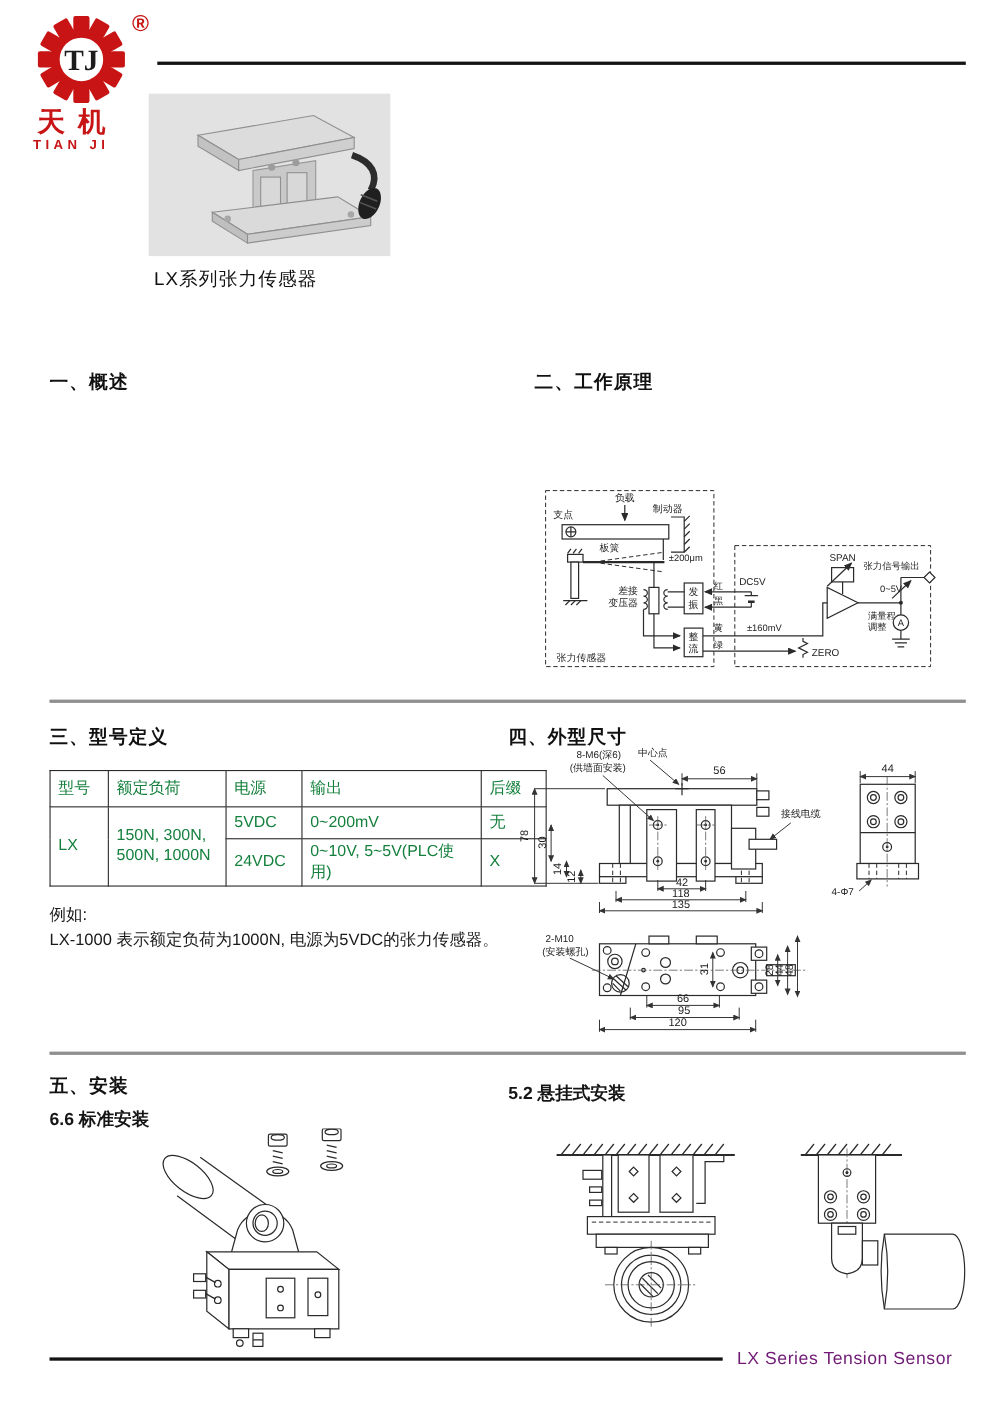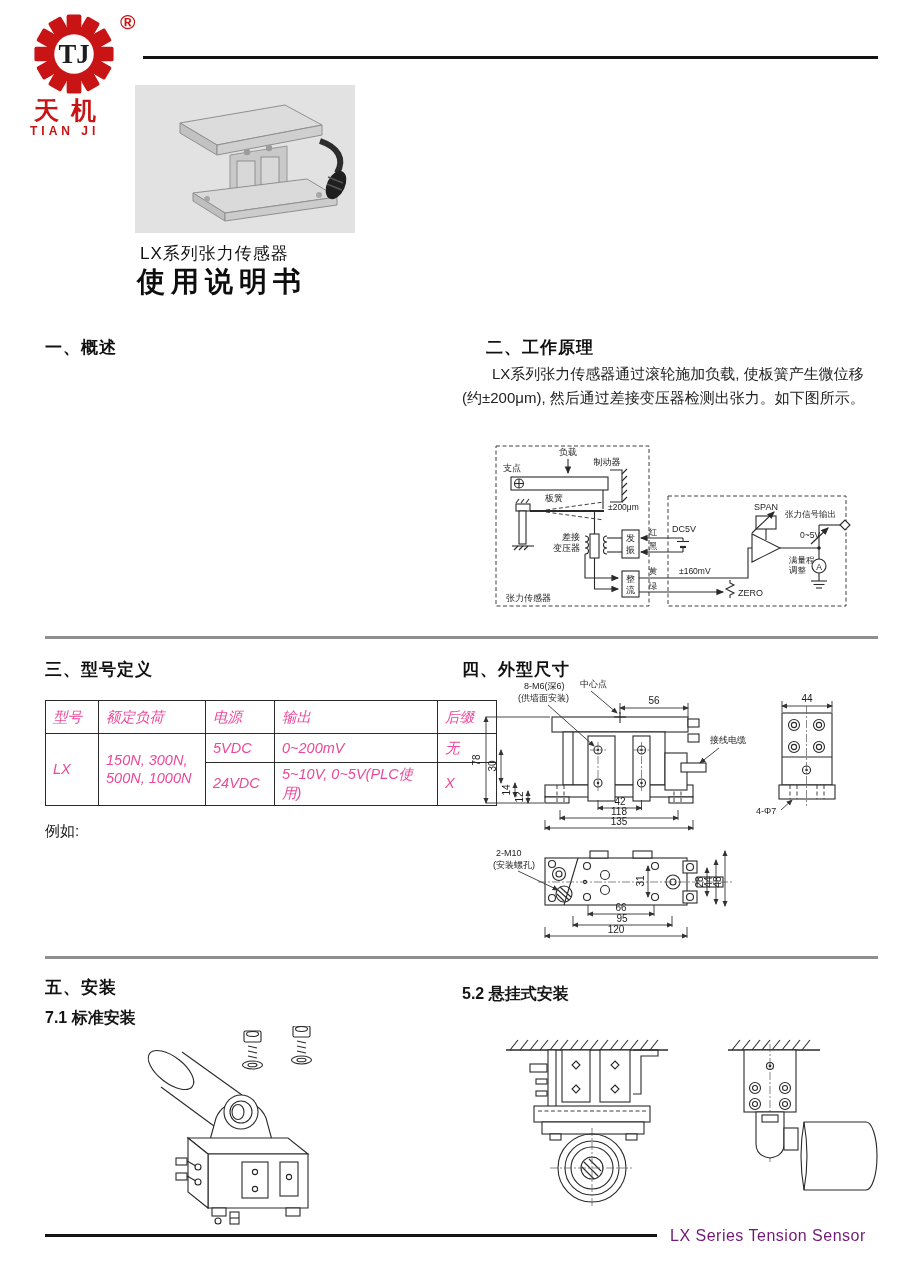--- a/index.html
+++ b/index.html
@@ -9,21 +9,21 @@
   .sec-h{font-size:17px;font-weight:bold;color:#111;letter-spacing:1px;}
   .sub-h{font-size:16px;font-weight:600;color:#151515;}
   .body-p{font-size:15px;line-height:1.58;text-indent:2em;color:#222;}
   .rule-dark{background:#141414;height:3px;}
   .rule-gray{background:#8f8f8f;height:3px;}
   .logo-cn{color:#c81414;font-size:25px;font-weight:bold;letter-spacing:12px;}
   .logo-en{color:#c81414;font-size:12px;font-weight:bold;letter-spacing:4px;}
   .reg{color:#c81414;font-size:21px;font-weight:bold;}
   .prod-line{font-size:17px;color:#111;letter-spacing:1px;}
   .doc-title{font-size:28px;font-weight:bold;color:#0d0d0d;letter-spacing:6px;}
-  table.spec{border-collapse:collapse;font-size:14.5px;color:#ec4899;font-style:italic;}
+  table.spec{border-collapse:collapse;font-size:14.5px;color:#15803d;}
   table.spec td{border:1.6px solid #2a2a2a;padding:2px 7px;vertical-align:middle;line-height:1.3;}
   .ftr-text{font-size:16px;color:#701a75;letter-spacing:0.5px;}
   svg text{font-family:"Liberation Sans",sans-serif;fill:#1c1c1c;}
   .ln{stroke:#2a2a2a;stroke-width:1.1;fill:none;}
   .fw{fill:#fff;stroke:#2a2a2a;stroke-width:1.1;}
   .dsh{stroke:#2a2a2a;stroke-width:0.9;fill:none;stroke-dasharray:4 2.5;}
   .cl{stroke:#555;stroke-width:0.7;fill:none;stroke-dasharray:8 2 2 2;}
   .dim{stroke:#333;stroke-width:0.9;fill:none;}
   .t8{font-size:8.5px;} .t9{font-size:9px;} .t10{font-size:10px;}
 </style>
@@ -75,26 +75,24 @@
       <circle cx="184" cy="110" r="3" fill="#a7a7a7"></circle>
     <circle cx="112" cy="67" r="3.2" fill="#9c9c9c"></circle>
       <circle cx="134" cy="63" r="3.2" fill="#9c9c9c"></circle>
     <path d="M185,56 C 203,62 210,74 202,88" stroke="#2c2c2c" stroke-width="6" fill="none"></path>
     <ellipse cx="201" cy="100" rx="9" ry="15" fill="#1f1f1f" transform="rotate(25 201 100)"></ellipse>
     <line x1="193" y1="92" x2="208" y2="98" stroke="#555" stroke-width="1.4"></line>
     <line x1="192" y1="99" x2="207" y2="105" stroke="#555" stroke-width="1.4"></line>
   </svg>
 
   <div class="abs prod-line" style="left:140px;top:242px;">LX系列张力传感器</div>
-  <div class="abs doc-title" style="left:137px;top:263px;">使用说明书</div>
 
   <div class="abs sec-h" style="left:45px;top:336px;">一、概述</div>
 
   <div class="abs sec-h" style="left:462px;top:336px;margin-left:24px;">二、工作原理</div>
-  <div class="abs body-p" style="left:462px;top:362px;width:418px;">LX系列张力传感器通过滚轮施加负载, 使板簧产生微位移(约±200μm), 然后通过差接变压器检测出张力。如下图所示。</div>
 
   <svg class="abs" style="left:486px;top:440px;" width="395" height="175" viewBox="0 0 395 175">
     <defs>
       <marker id="ar1" markerWidth="8" markerHeight="8" refX="6" refY="3" orient="auto-start-reverse">
         <path d="M0,0 L7,3 L0,6 z" fill="#2a2a2a"></path>
       </marker>
     </defs>
 
     <rect x="10" y="6" width="153" height="160" class="dsh"></rect>
     <rect x="182" y="56" width="178" height="110" class="dsh"></rect>
@@ -204,26 +202,27 @@
     </tr>
     <tr>
       <td rowspan="2">LX</td>
       <td rowspan="2">150N, 300N, 500N, 1000N</td>
       <td style="height:24px;">5VDC</td>
       <td>0~200mV</td>
       <td>无</td>
     </tr>
     <tr>
       <td style="height:24px;">24VDC</td>
-      <td>5~10V, 0~5V(PLC使用)</td>
+      <td>0~10V, 5~5V(PLC使用)</td>
       <td>X</td>
     </tr>
   </tbody>
     </table>
   <div class="abs" style="left:45px;top:822px;font-size:15px;">例如:</div>
+  <div class="abs" style="left:45px;top:844px;width:410px;font-size:15px;line-height:1.5;">LX-1000  表示额定负荷为1000N, 电源为5VDC的张力传感器。</div>
 
   <div class="abs sec-h" style="left:462px;top:658px;">四、外型尺寸</div>
 
   <svg class="abs" style="left:460px;top:650px;" width="440" height="300" viewBox="0 0 440 300">
     <defs>
       <marker id="da" markerWidth="8" markerHeight="8" refX="6" refY="3" orient="auto-start-reverse">
         <path d="M0,0 L7,3 L0,6 z" fill="#333"></path>
       </marker>
     </defs>
 
@@ -370,21 +369,21 @@
     <text x="162" y="272" text-anchor="middle" class="t10">95</text>
     <line x1="85" y1="277" x2="85" y2="288" class="dim"></line>
       <line x1="227" y1="277" x2="227" y2="288" class="dim"></line>
     <line x1="85" y1="286" x2="227" y2="286" class="dim" marker-start="url(#da)" marker-end="url(#da)"></line>
     <text x="156" y="283" text-anchor="middle" class="t10">120</text>
   </svg>
 
   <div class="abs rule-gray" style="left:45px;top:956px;width:833px;"></div>
 
   <div class="abs sec-h" style="left:45px;top:976px;">五、安装</div>
-  <div class="abs sub-h" style="left:45px;top:1008px;">7.1 标准安装</div>
+  <div class="abs sub-h" style="left:45px;top:1008px;">6.6 标准安装</div>
   <div class="abs sub-h" style="left:462px;top:984px;">5.2 悬挂式安装</div>
 
   <svg class="abs" style="left:138px;top:1026px;" width="215" height="205" viewBox="0 0 215 205">
 
     <ellipse cx="33" cy="44" rx="13" ry="27" transform="rotate(-52 33 44)" class="fw"></ellipse>
     <line x1="44" y1="26" x2="104" y2="69" class="ln"></line>
     <line x1="23" y1="61" x2="80" y2="103" class="ln"></line>
 
     <g>
       <rect x="106" y="5" width="17" height="11" rx="1.5" class="fw"></rect>

